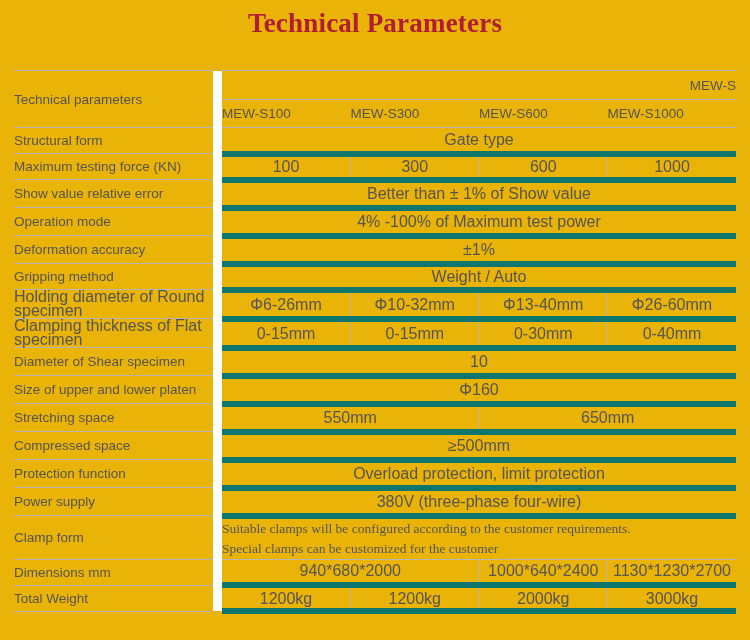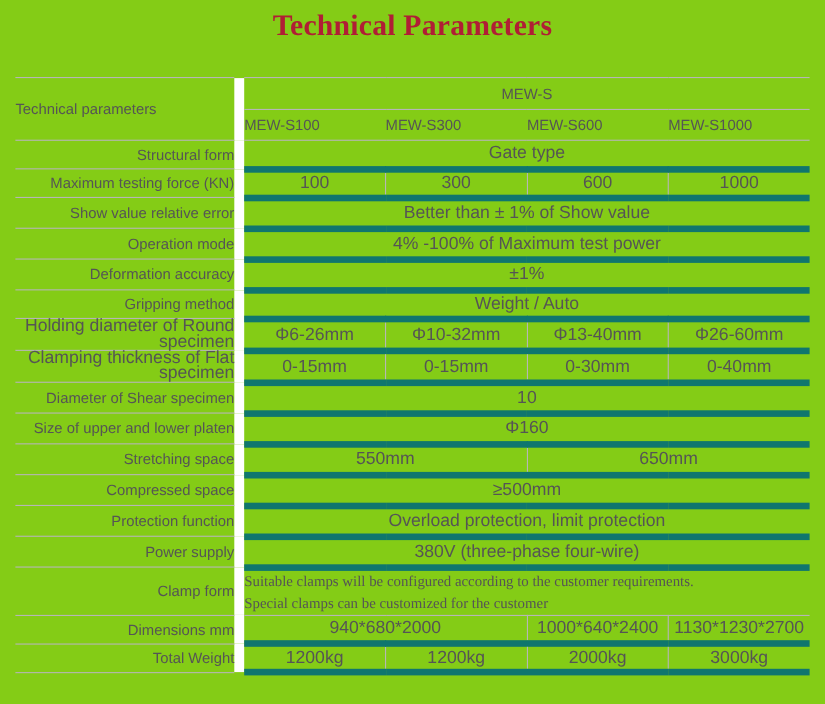--- a/index.html
+++ b/index.html
@@ -12,21 +12,21 @@
     height: 640px;
     font-family: "Liberation Sans", sans-serif;
     color: #4a4a4a;
     overflow: hidden;
   }
 
   .page {
     position: relative;
     width: 750px;
     height: 640px;
-    background: #84cc16;
+    background: #eab308;
   }
 
   
   .title {
     position: absolute;
     top: 8px;
     left: 0;
     width: 750px;
     text-align: center;
     font-family: "Liberation Serif", "DejaVu Serif", serif;
@@ -52,21 +52,21 @@
     color: #555555;
     font-weight: normal;
   }
 
   
   col.c-label { width: 199px; }
   col.c-gap   { width: 9px; }
   col.c-data  { width: 128.5px; }
 
   .lbl {
-    text-align: right;
+    text-align: left;
     padding-left: 2px;
     padding-right: 4px;
     border-bottom: 1px solid #b6b6b6;
     color: #555555;
     font-size: 13.5px;
     line-height: 15px;
   }
   .lbl.tight {
     line-height: 14px;
     font-size: 16px;
@@ -79,21 +79,21 @@
     text-align: center;
     border-bottom: 6px solid #0f766e;
     color: #555555;
     font-size: 16px;
     line-height: 15px;
   }
   .val.vline-l { border-left: 1px solid #b6b6b6; }
 
   
   .hdr-merged {
-    text-align: center;
+    text-align: right;
     border-bottom: 1px solid #b6b6b6;
     border-top: 1px solid #b6b6b6;
     height: 28px;
   }
   .hdr-sub {
     text-align: left;
     border-bottom: 1px solid #b6b6b6;
     height: 27px;
   }
   .hdr-label {

